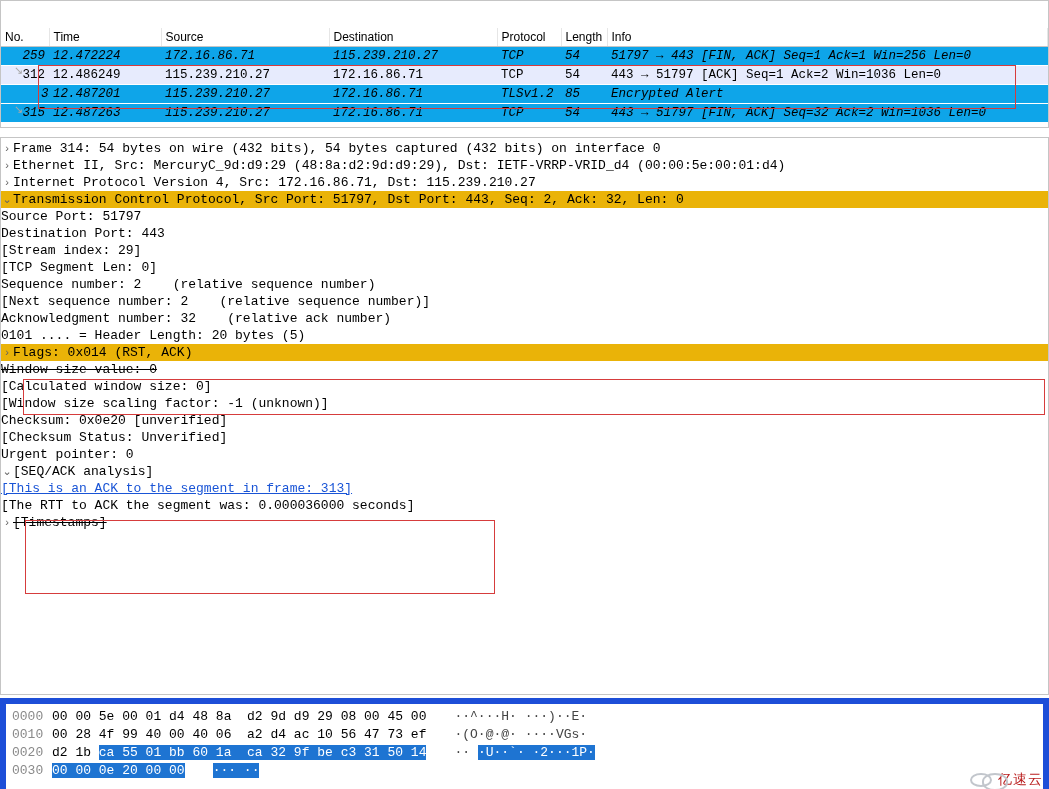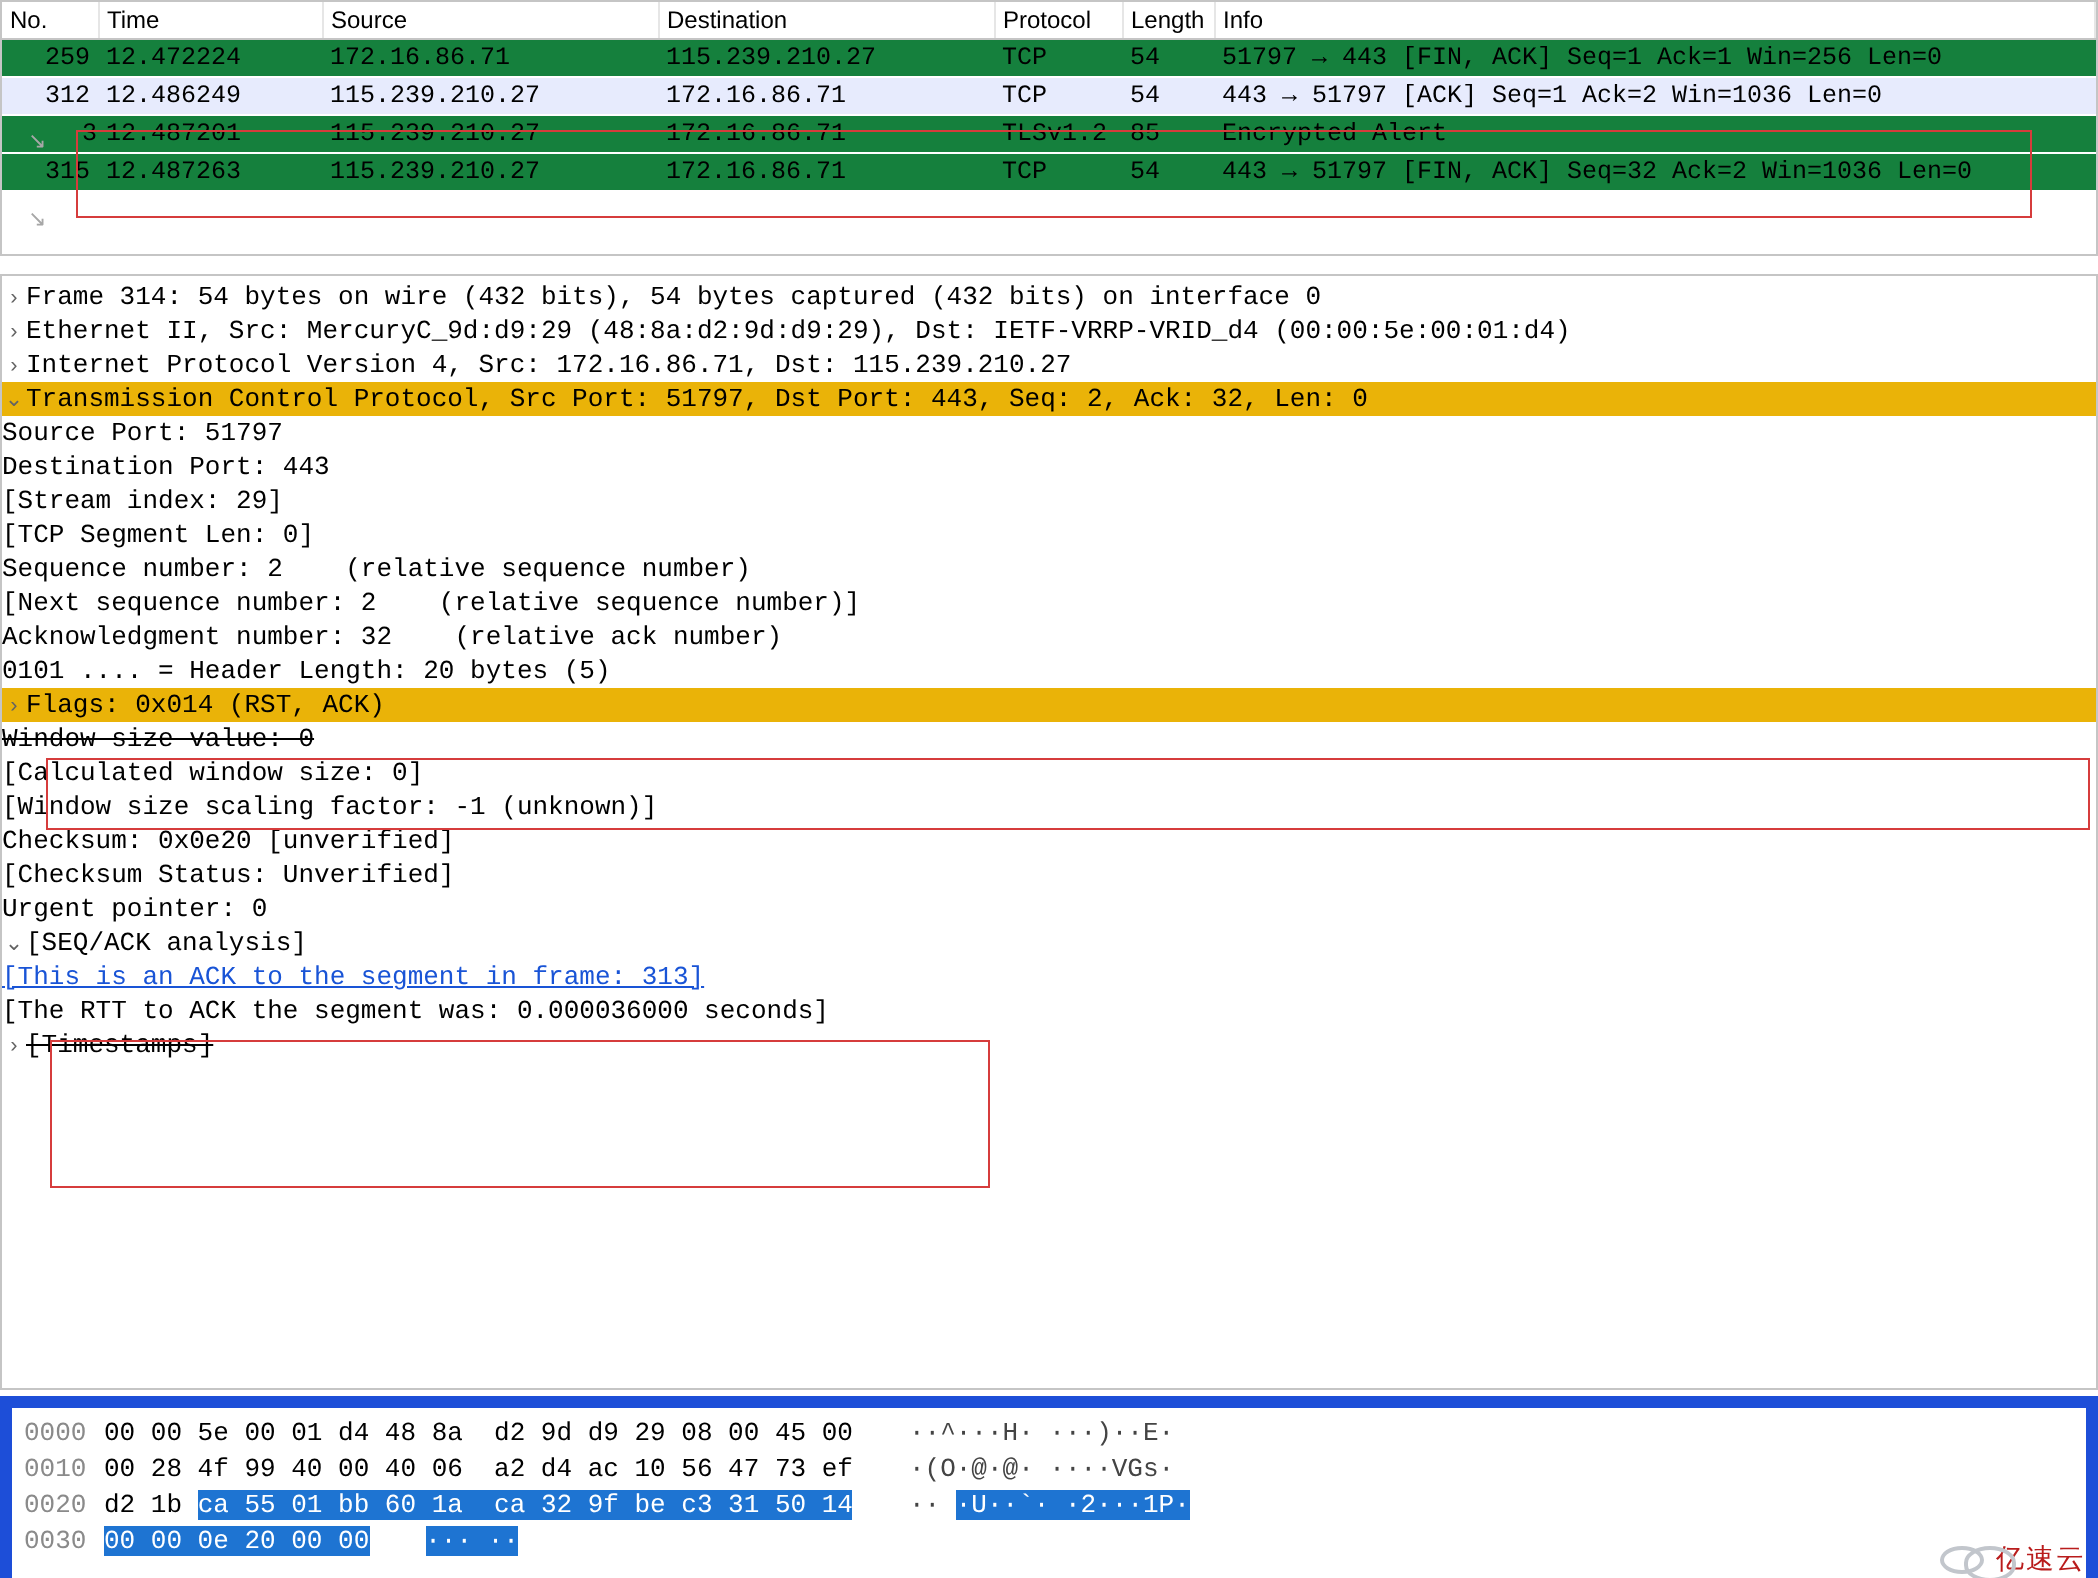--- a/index.html
+++ b/index.html
@@ -1,24 +1,24 @@
 <!DOCTYPE html>
 <html><head>
 <meta charset="utf-8">
 <style>
   * { margin: 0; padding: 0; box-sizing: border-box; }
   body { font-family: "Microsoft YaHei", "Segoe UI", Arial, sans-serif; font-size: 12.5px; background: #fff; width: 1049px; height: 789px; overflow: hidden; position: relative; color: #000; }
   .pane { border: 1px solid #c5c5c5; }
 
   
   .packets { height: 128px; overflow: hidden; }
-  .packets table { width: 100%; border-collapse: collapse; table-layout: fixed; }
+  .packets table { width: 100%; border-collapse: collapse; table-layout: fixed; margin-top: 27px; }
   .packets th { text-align: left; font-weight: 400; font-size: 12px; padding: 2px 4px; background: #fff; border-bottom: 1px solid #c5c5c5; border-right: 1px solid #e6e6e6; }
   .packets td { padding: 2px 4px; font-family: "Consolas","Courier New",monospace; font-size: 12.5px; white-space: nowrap; overflow: hidden; }
-  .row-normal { background: #15803d; }
+  .row-normal { background: #0ea5e9; font-style: italic; }
   .row-blue   { background: #e7ebfd; }
   .row-red    { background: #a40000; color:#fbe875; }
   .row-red td { color:#fbe875; }
   .packets tr { border-bottom: 1px solid #fff; }
   .annot-box1 { position:absolute; left:38px; top:65px; width:978px; height:44px; border:1px solid #d63c3c; pointer-events:none; }
   .arrow { position:absolute; left:14px; top:64px; color:#a7a7a7; font-size:11px; pointer-events:none; }
   .arrow2 { position:absolute; left:14px; top:103px; color:#a7a7a7; font-size:11px; pointer-events:none; }
 
   
   .details { position:absolute; left:0; top:137px; right:0; height:558px; border:1px solid #c5c5c5; background:#fff; overflow:hidden; }

